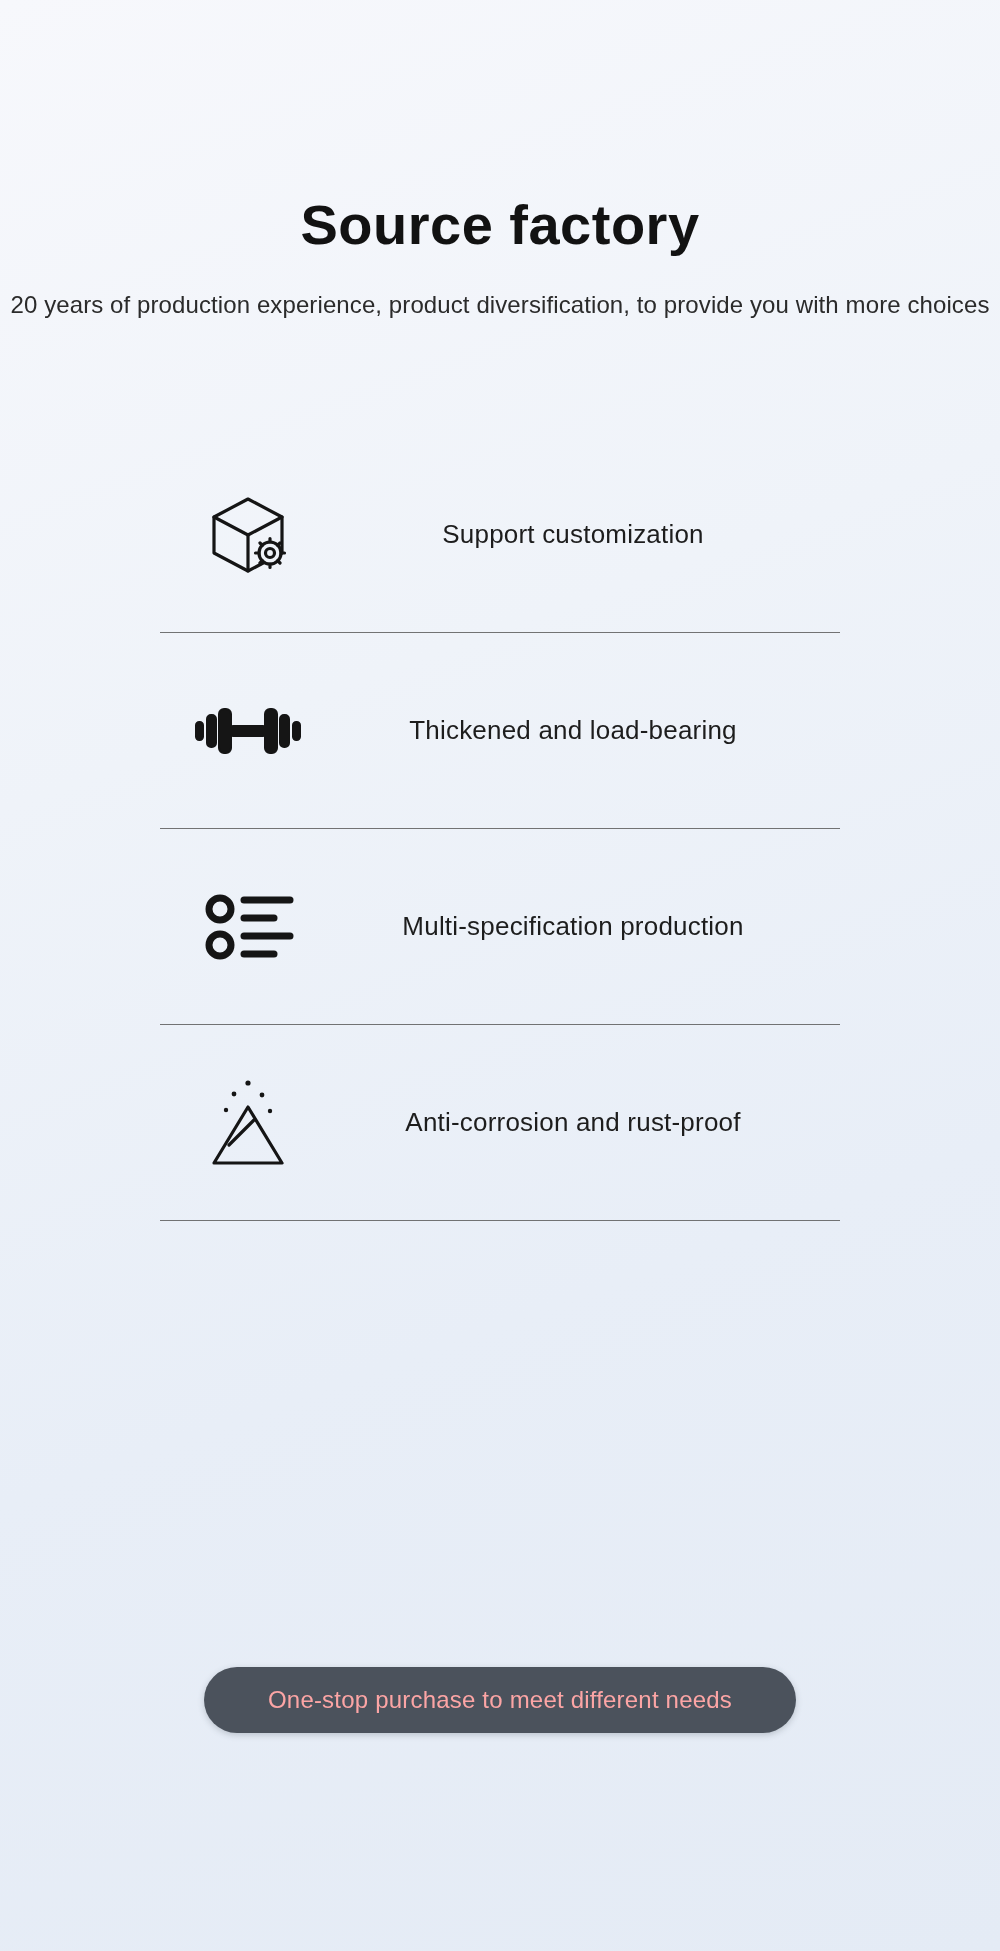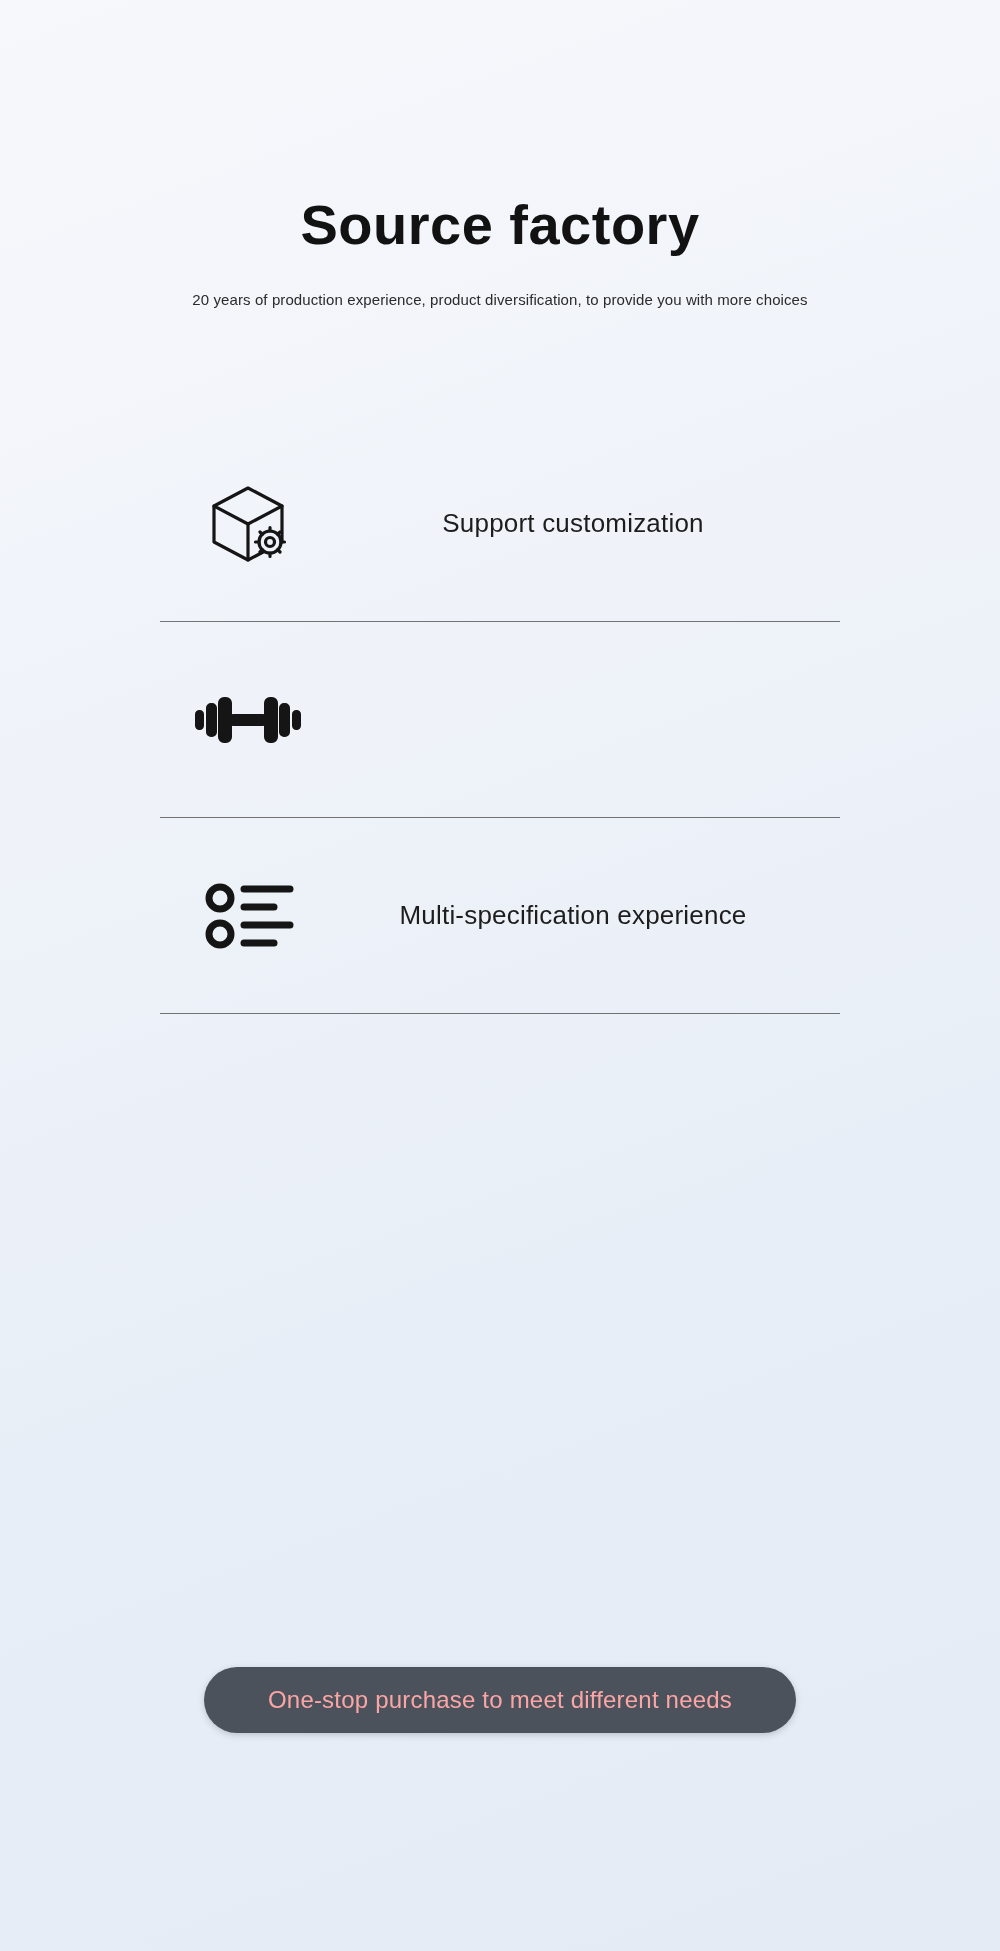--- a/index.html
+++ b/index.html
@@ -30,21 +30,21 @@
   .title {
     font-size: 56px;
     font-weight: 700;
     letter-spacing: 0.5px;
     color: #121212;
     margin: 0;
     line-height: 1.05;
   }
   .subtitle {
     margin: 36px 0 16px 0;
-    font-size: 15px;
+    font-size: 24px;
     color: #2b2b2b;
     font-weight: 400;
     letter-spacing: 0.1px;
   }
 
   
   .features {
     margin: 118px auto 0 auto;
     width: 680px;
   }
@@ -137,39 +137,55 @@
         <svg width="110" height="52" viewBox="0 0 110 52" fill="#151515" stroke="#151515" stroke-width="2" stroke-linejoin="round" stroke-linecap="round">
           <rect x="3" y="17" width="7" height="18" rx="3.2"></rect>
           <rect x="14" y="10" width="9" height="32" rx="4"></rect>
           <rect x="26" y="4" width="12" height="44" rx="5"></rect>
           <rect x="38" y="21" width="34" height="10" rx="2"></rect>
           <rect x="72" y="4" width="12" height="44" rx="5"></rect>
           <rect x="87" y="10" width="9" height="32" rx="4"></rect>
           <rect x="100" y="17" width="7" height="18" rx="3.2"></rect>
         </svg>
       </div>
+      <div class="feature-label">Thickened and load-bearing</div>
       <div class="divider"></div>
     </div>
 
 
     <div class="feature-row">
       <div class="icon-wrap">
         <svg width="96" height="80" viewBox="0 0 96 80" fill="none" stroke="#151515" stroke-linecap="round">
           <circle cx="20" cy="22" r="11" stroke-width="7"></circle>
           <circle cx="20" cy="58" r="11" stroke-width="7"></circle>
           <path d="M44 13 H90" stroke-width="7"></path>
           <path d="M44 31 H74" stroke-width="7"></path>
           <path d="M44 49 H90" stroke-width="7"></path>
           <path d="M44 67 H74" stroke-width="7"></path>
         </svg>
       </div>
-      <div class="feature-label">Multi-specification experience</div>
+      <div class="feature-label">Multi-specification production</div>
       <div class="divider"></div>
     </div>
 
+    <div class="feature-row">
+      <div class="icon-wrap">
+        <svg width="92" height="100" viewBox="0 0 92 100" fill="none" stroke="#151515" stroke-width="3.2" stroke-linejoin="round" stroke-linecap="round">
+          <path d="M46 34 L80 90 H12 Z"></path>
+          <path d="M27 72 L52 47"></path>
+          <circle cx="46" cy="10" r="2.6" fill="#151515" stroke="none"></circle>
+          <circle cx="32" cy="21" r="2.4" fill="#151515" stroke="none"></circle>
+          <circle cx="60" cy="22" r="2.4" fill="#151515" stroke="none"></circle>
+          <circle cx="24" cy="37" r="2.2" fill="#151515" stroke="none"></circle>
+          <circle cx="68" cy="38" r="2.2" fill="#151515" stroke="none"></circle>
+        </svg>
+      </div>
+      <div class="feature-label">Anti-corrosion and rust-proof</div>
+      <div class="divider"></div>
+    </div>
 
   </div>
 
   <div class="cta-wrap">
     <button class="cta-button">One-stop purchase to meet different needs</button>
   </div>
 
 </div>
 
 </body></html>

